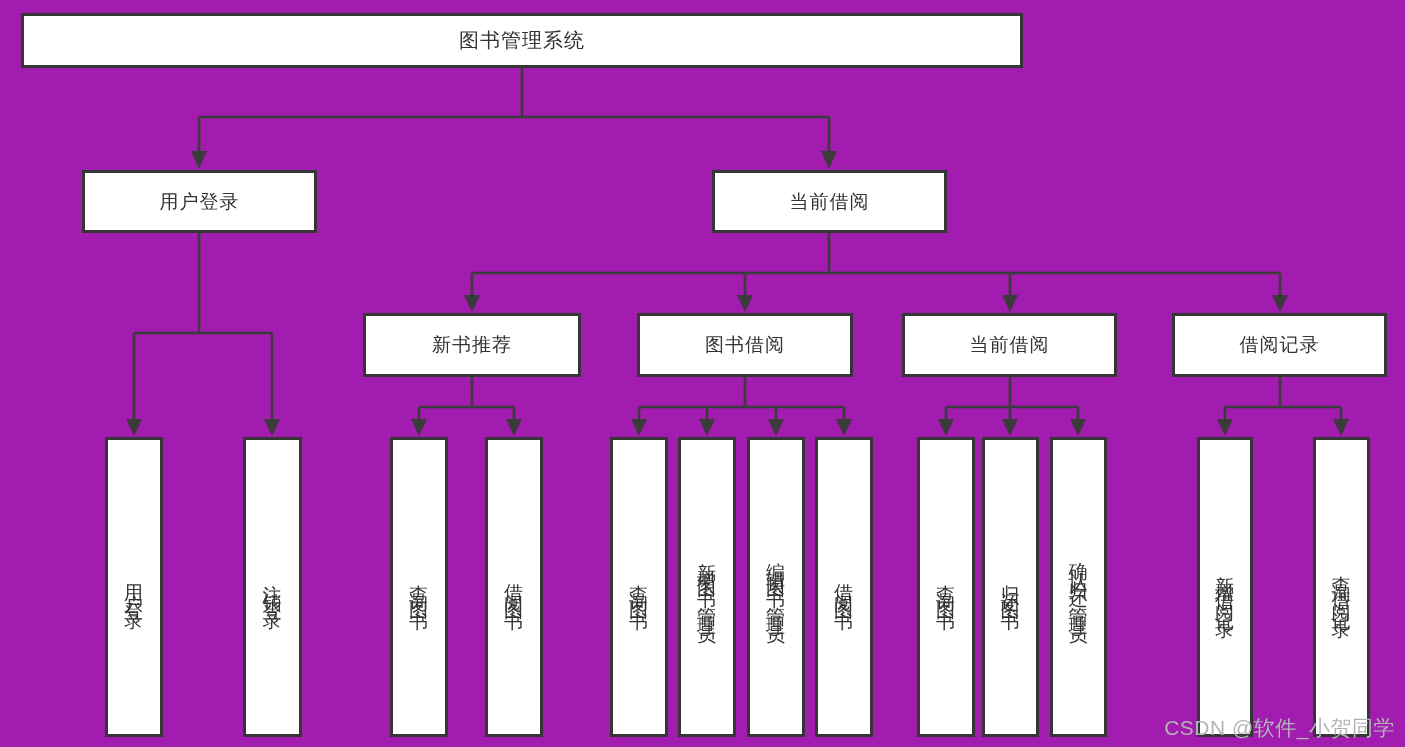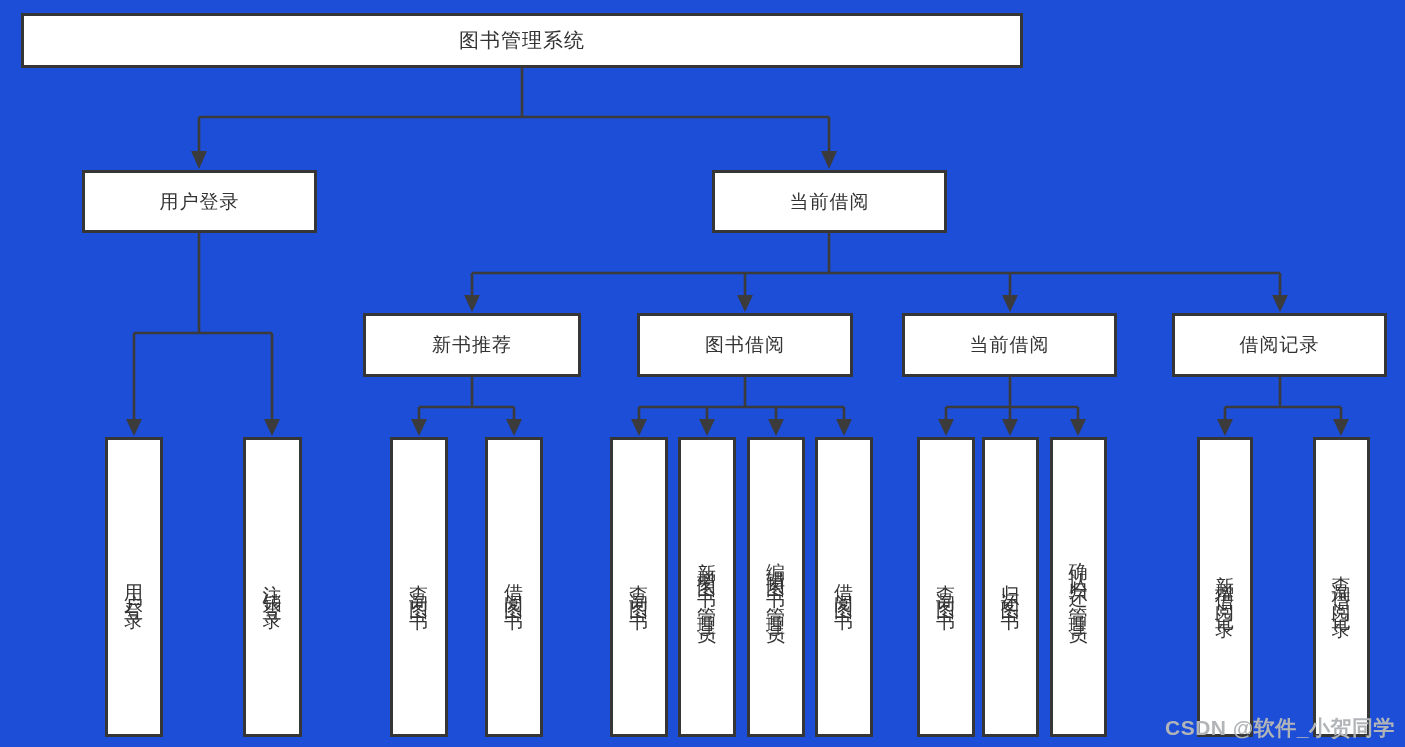--- a/index.html
+++ b/index.html
@@ -5,21 +5,21 @@
   html, body {
     margin: 0;
     padding: 0;
     background: #ffffff;
     font-family: "Liberation Sans", sans-serif;
   }
   #canvas {
     position: relative;
     width: 1405px;
     height: 747px;
-    background: #1d4ed8;
+    background: #a21caf;
     overflow: hidden;
   }
   #wires {
     position: absolute;
     left: 0;
     top: 0;
     width: 1405px;
     height: 747px;
   }
   .box {
@@ -50,21 +50,20 @@
   }
   #watermark {
     position: absolute;
     right: 10px;
     bottom: 5px;
     font-size: 21px;
     color: #b2b5b8;
     letter-spacing: 0.5px;
     z-index: 3;
     white-space: nowrap;
-    font-weight: bold;
   }
   .wire { stroke: #3b3b3b; stroke-width: 2.6; fill: none; }
   .head { fill: #3b3b3b; stroke: none; }
 </style>
 </head>
 <body>
 
 <div id="canvas">
 
   <svg id="wires" viewBox="0 0 1405 747" xmlns="http://www.w3.org/2000/svg">

